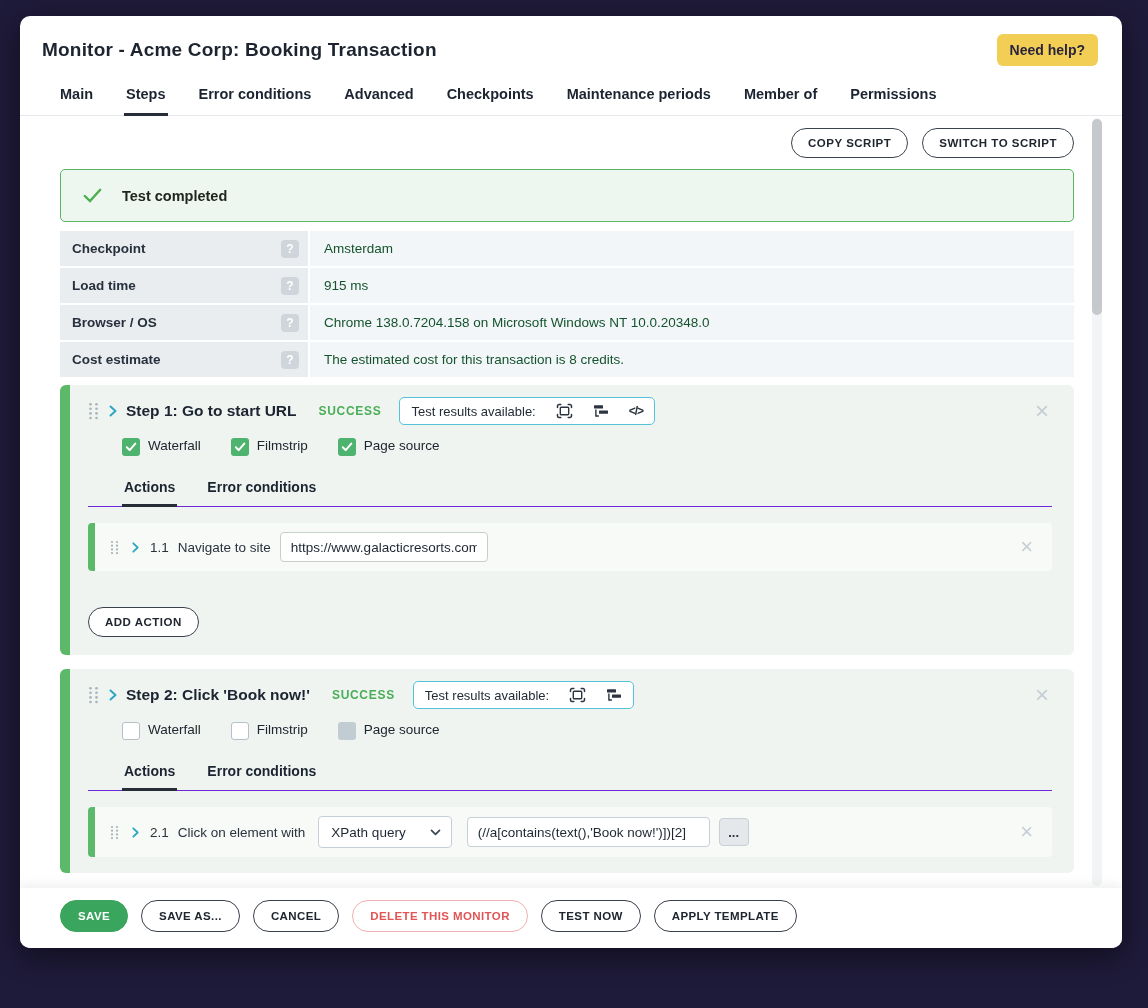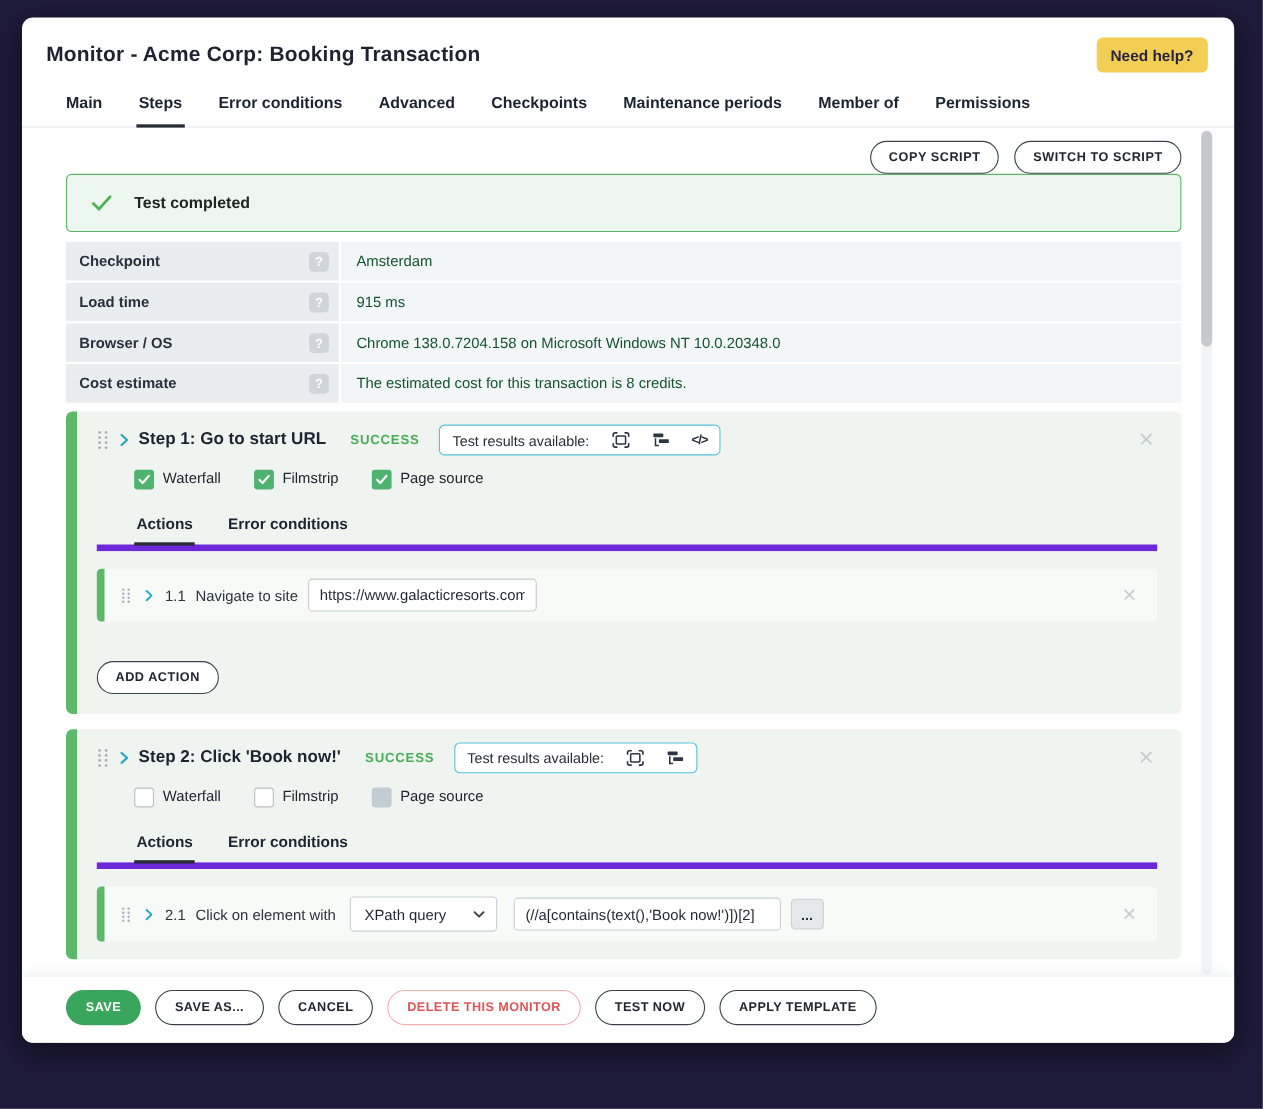--- a/index.html
+++ b/index.html
@@ -24,21 +24,21 @@
   .tabbar { display:flex; gap:29px; padding: 4px 24px 0 38px; border-bottom: 1px solid #e4e7eb; }
   .tab { font-size:14.5px; font-weight:600; color:#1b2430; padding:10px 2px 13px; cursor:pointer; position:relative; white-space:nowrap; }
   .tab.active::after { content:""; position:absolute; left:0; right:0; bottom:-1px; height:3px; background:#262d36; }
   
   .content { flex:1; position:relative; overflow:hidden; padding: 12px 48px 0 40px; }
   .scroll-track { position:absolute; top:2px; right:20px; width:10px; height:calc(100% - 4px); background:#f3f4f5; border-radius:5px; }
   .scroll-thumb { position:absolute; top:3px; right:20px; width:10px; height:196px; background:#c5c8cc; border-radius:5px; cursor:pointer; }
   .script-row { display:flex; justify-content:flex-end; gap:14px; }
   .pill-btn { background:#fff; border:1.6px solid #3a424d; color:#20262f; border-radius:16px; padding:8px 16px; font-size:11.5px; font-weight:700; letter-spacing:.5px; cursor:pointer; font-family:inherit; white-space:nowrap; }
   
-  .banner { border:1.6px solid #5bb468; background:#eef7ef; border-radius:5px; display:flex; align-items:center; gap:20px; padding:0 22px; height:53px; }
+  .banner { margin-top:11px; border:1.6px solid #5bb468; background:#eef7ef; border-radius:5px; display:flex; align-items:center; gap:20px; padding:0 22px; height:53px; }
   .banner-text { font-size:14.5px; font-weight:700; color:#20261f; }
   
   .details { margin-top:9px; display:flex; flex-direction:column; gap:2px; }
   .detail-row { display:flex; gap:2px; height:35px; }
   .detail-label { width:248px; background:#e9edf0; display:flex; align-items:center; padding:0 9px 0 12px; font-size:13.5px; font-weight:700; color:#27303c; }
   .detail-label .txt { flex:1; }
   .help-badge { width:18px; height:18px; border-radius:4px; background:#cfd5db; color:#fff; font-size:12px; font-weight:700; display:flex; align-items:center; justify-content:center; cursor:pointer; }
   .detail-value { flex:1; background:#f3f6f8; display:flex; align-items:center; padding:0 14px; font-size:13.5px; color:#14532d; }
   
   .step { position:relative; margin-top:8px; background:#f0f4f1; border-radius:6px; padding:12px 22px 16px 28px; }
@@ -54,21 +54,21 @@
   .code-ic { font-weight:700; font-size:12px; color:#2b3440; letter-spacing:-1px; cursor:pointer; }
   .x-close { margin-left:auto; color:#c6ced5; font-size:24px; line-height:.8; cursor:pointer; font-weight:400; padding:0 3px; }
   
   .cb-row { display:flex; gap:30px; margin:13px 0 0 34px; }
   .cb { display:flex; align-items:flex-start; gap:8px; font-size:13.5px; color:#20262f; cursor:pointer; }
   .cb-box { width:18px; height:18px; border-radius:3px; display:flex; align-items:center; justify-content:center; flex:none; }
   .cb-box.checked { background:#4db36e; }
   .cb-box.un { background:#fff; border:1.5px solid #b7c0c8; }
   .cb-box.dis { background:#c2ccd3; }
   
-  .inner-tabs { display:flex; gap:28px; margin-top:15px; padding-left:34px; border-bottom:6px solid #6d28d9; }
+  .inner-tabs { display:flex; gap:28px; margin-top:15px; padding-left:34px; border-bottom:1px solid #6d28d9; }
   .itab { font-size:14px; font-weight:700; color:#1b2430; padding:8px 2px 11px; position:relative; cursor:pointer; }
   .itab.active::after { content:""; position:absolute; left:0; right:0; bottom:-1px; height:3px; background:#262d36; }
   
   .action-row { position:relative; margin-top:16px; background:#f7faf7; border-radius:4px; display:flex; align-items:center; gap:9px; padding:9px 16px 9px 22px; min-height:48px; }
   .action-accent { position:absolute; left:0; top:0; bottom:0; width:7px; background:#5cb96a; border-radius:4px 0 0 4px; }
   .action-num, .action-label { font-size:13.5px; color:#2a323d; white-space:nowrap; }
   .text-input { height:30px; border:1px solid #c6cfc8; border-radius:4px; padding:0 10px; font-size:13.5px; color:#1f2733; font-family:inherit; background:#fff; }
   .url-input { width:208px; }
   .xpath-input { width:243px; border-color:#c6cfd6; }
   .select-box { height:32px; display:flex; align-items:center; gap:24px; border:1px solid #c6cfd6; border-radius:4px; background:#fff; padding:0 10px 0 12px; font-size:13.5px; color:#1f2733; cursor:pointer; margin-left:4px; margin-right:6px; }

